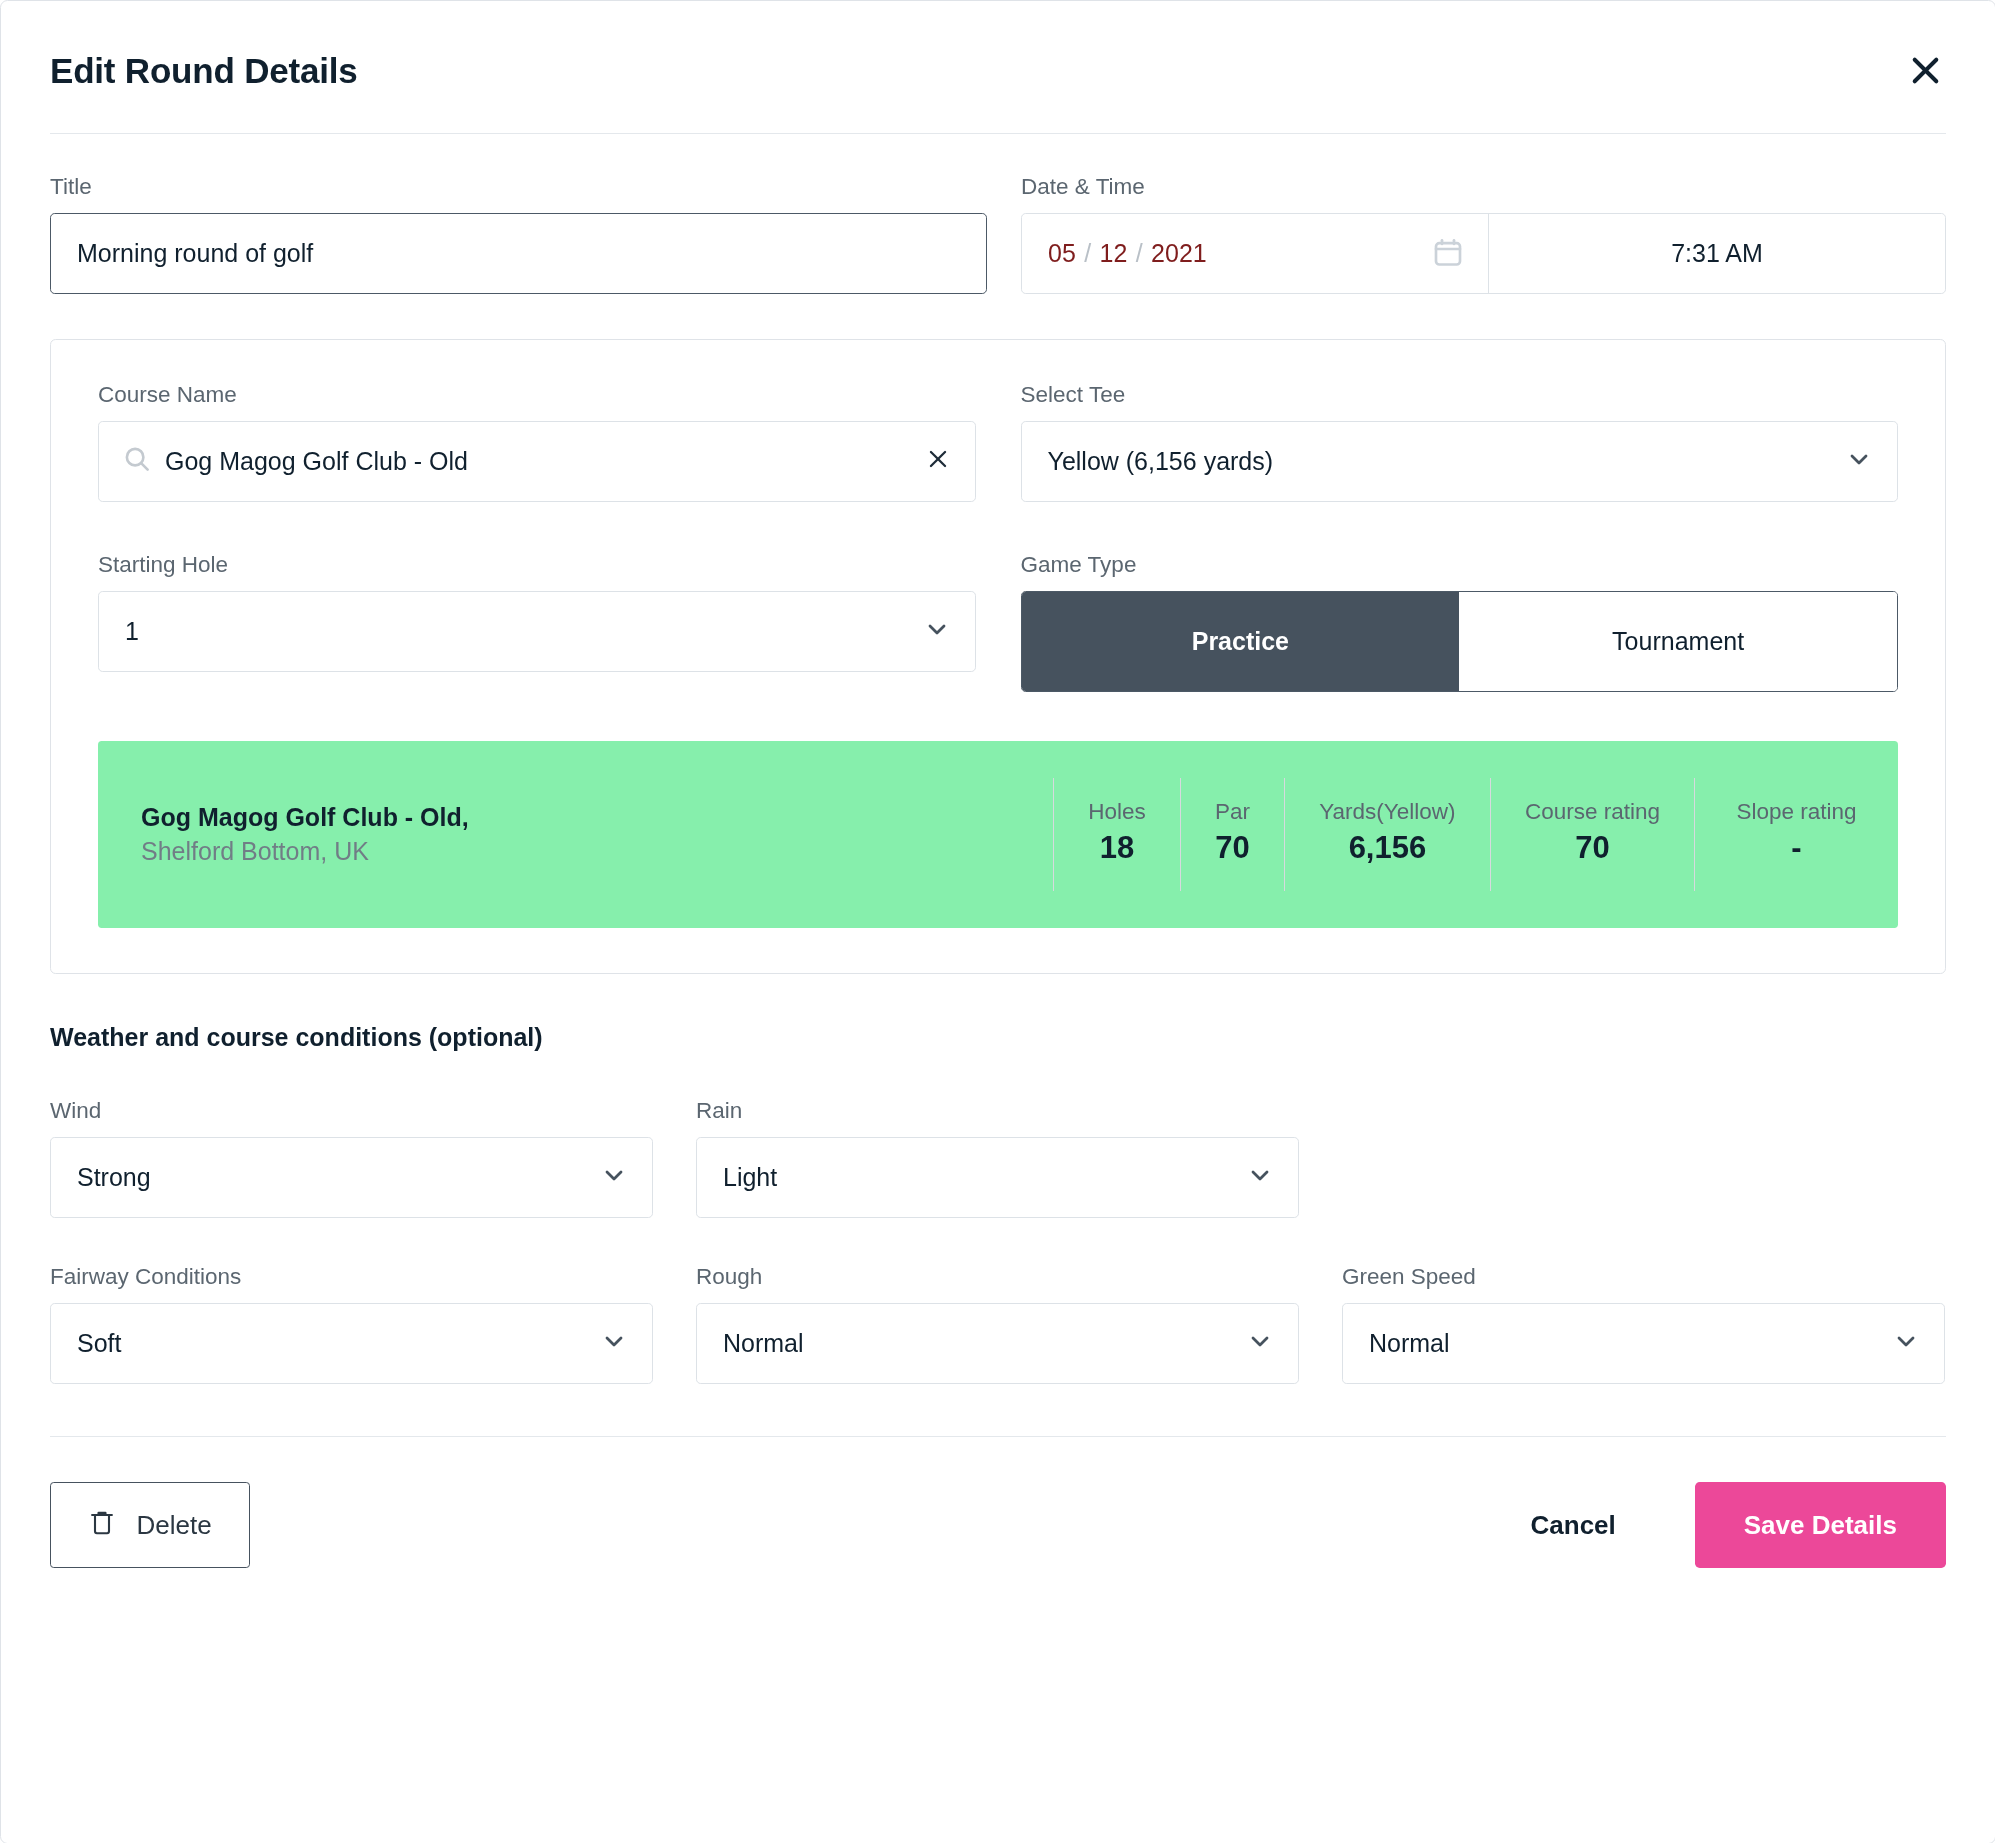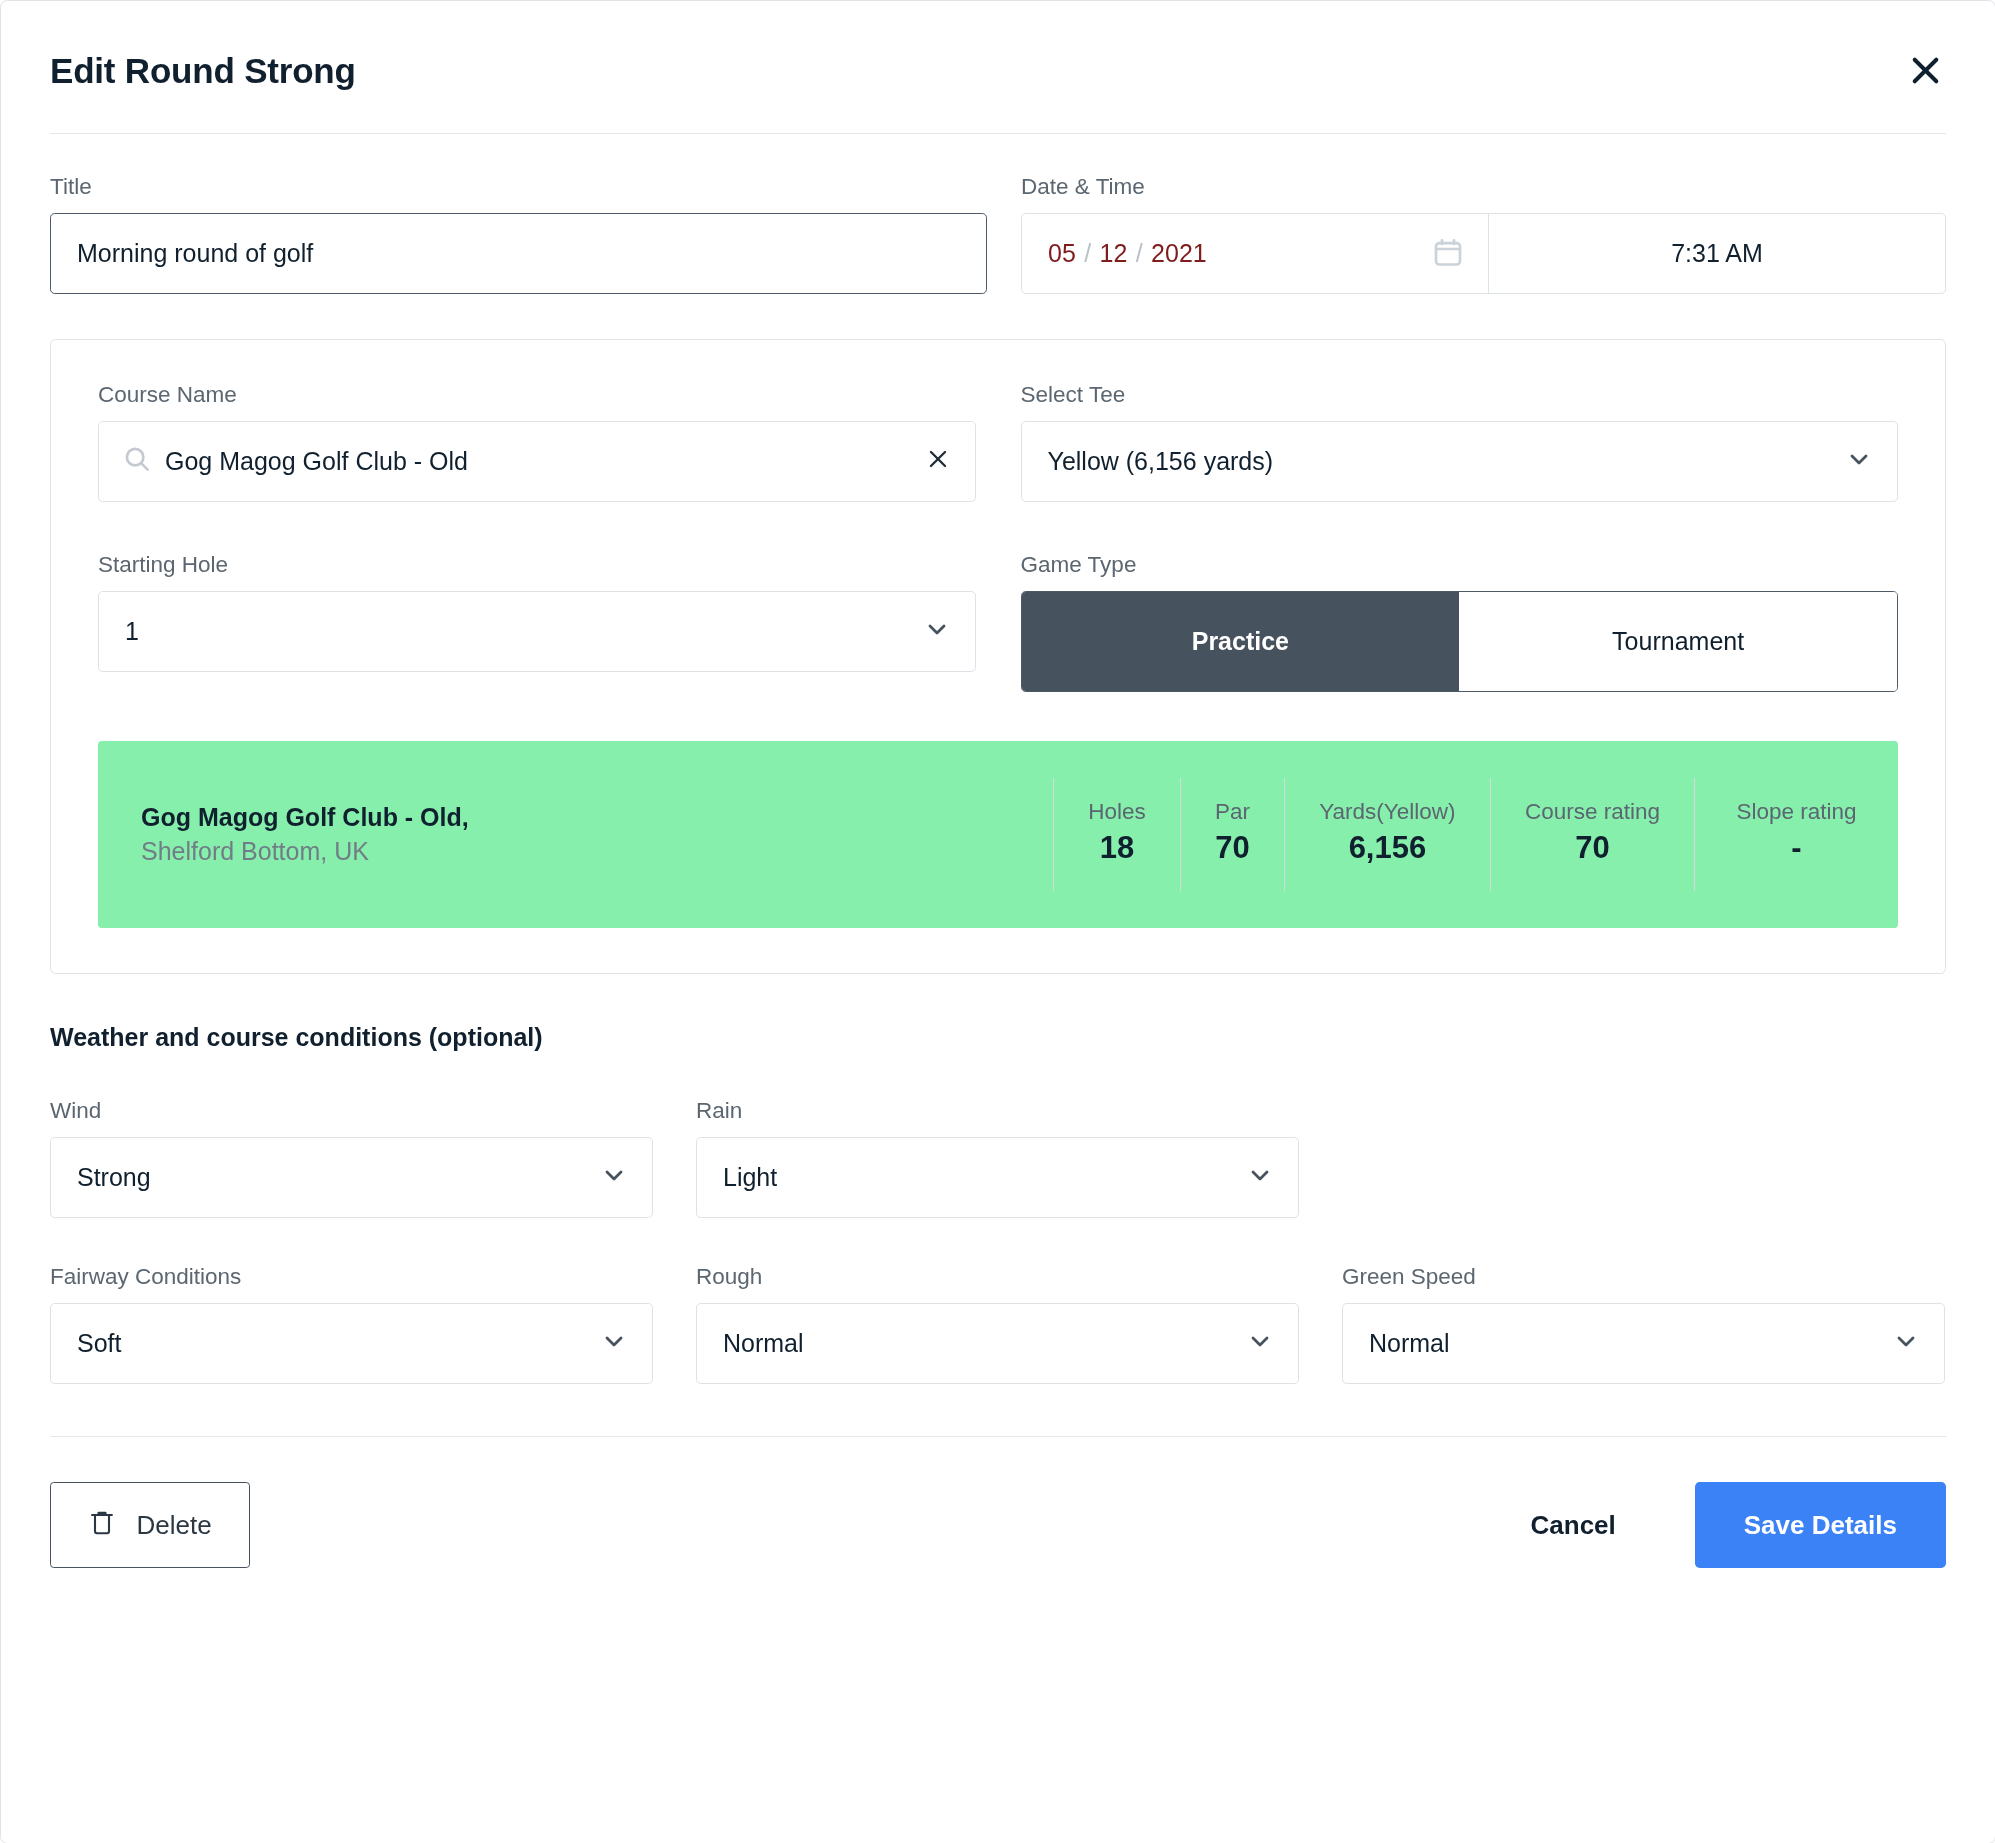--- a/index.html
+++ b/index.html
@@ -292,37 +292,37 @@
     font-size: 26px;
     font-weight: bold;
     color: #10202e;
     cursor: pointer;
     padding: 9.4px 19px;
     font-family: "Liberation Sans", sans-serif;
   }
   .btn-save {
     height: 86px;
     padding: 0 49px;
-    background: #3b82f6;
+    background: #ec4899;
     border: none;
     border-radius: 4.7px;
     font-size: 26px;
     font-weight: bold;
     color: #ffffff;
     cursor: pointer;
     font-family: "Liberation Sans", sans-serif;
   }
 </style>
 </head>
 <body>
 
 <div class="modal">
 
   <div class="modal-header">
-    <div class="modal-title">Edit Round Strong</div>
+    <div class="modal-title">Edit Round Details</div>
     <button class="close-btn">
       <span>
         <svg width="37" height="37" viewBox="0 0 24 24" fill="none" stroke="#10202e" stroke-width="2.6" stroke-linecap="round">
           <line x1="5" y1="5" x2="19" y2="19"></line>
           <line x1="19" y1="5" x2="5" y2="19"></line>
         </svg>
       </span>
     </button>
   </div>
 

